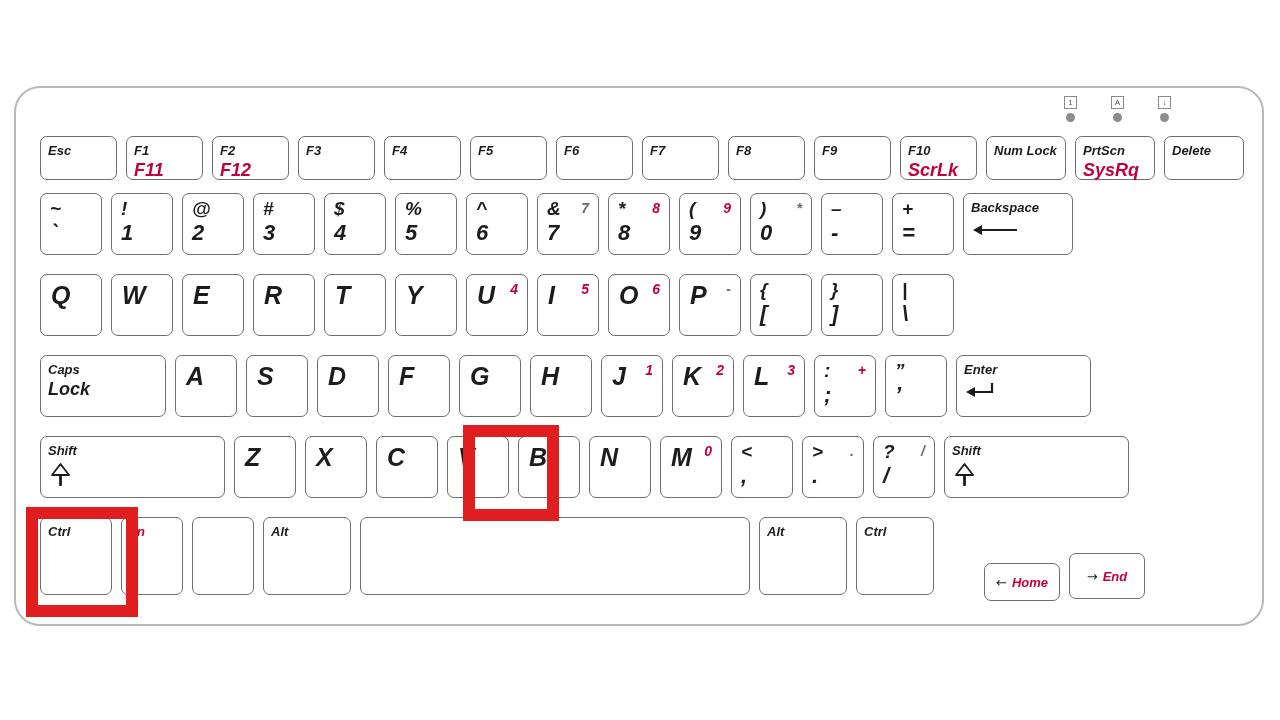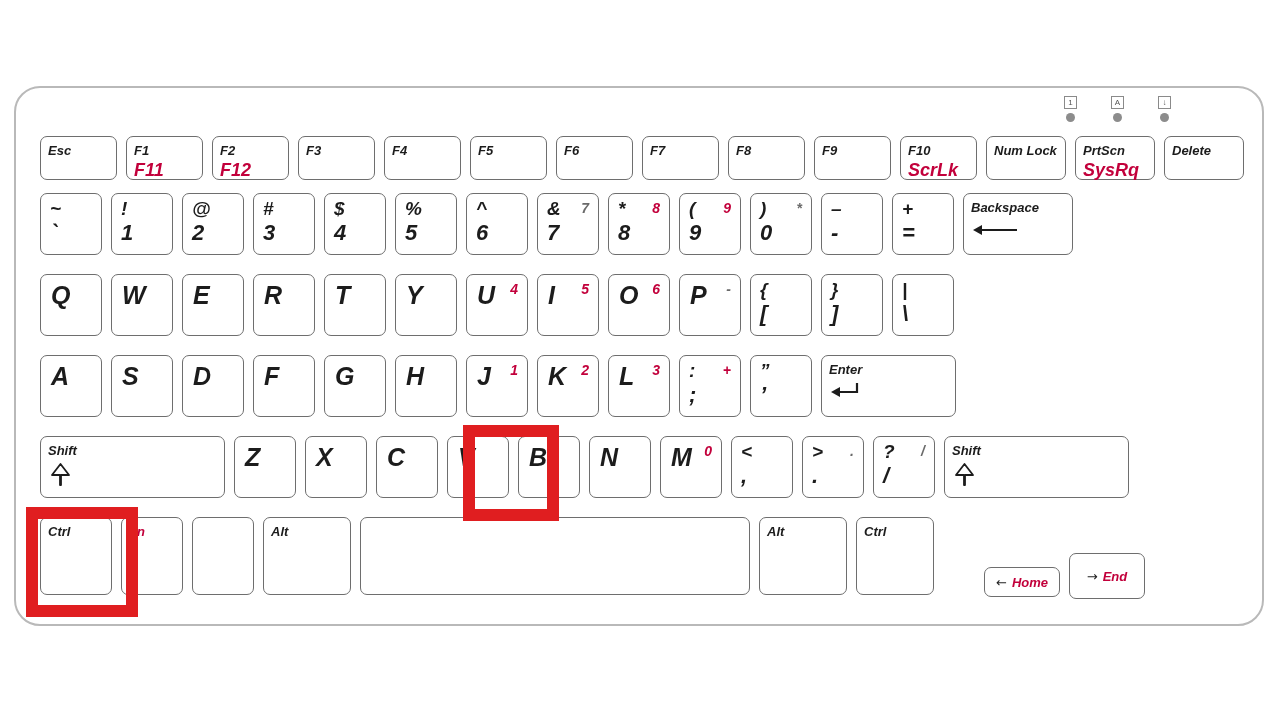--- a/index.html
+++ b/index.html
@@ -381,20 +381,24 @@
         <span class="lbl up">}</span>
         <span class="lbl dn">]</span>
       </div>
       <div class="key" style="width:62px;height:62px;">
         <span class="lbl up">|</span>
         <span class="lbl dn">\</span>
       </div>
     </div>
 
     <div class="row" style="left:24px; top:267px;">
+      <div class="key" style="width:126px;height:62px;">
+        <span class="lbl tl">Caps</span>
+        <span class="lbl tl2">Lock</span>
+      </div>
       <div class="key" style="width:62px;height:62px;">
         <span class="lbl big">A</span>
       </div>
       <div class="key" style="width:62px;height:62px;">
         <span class="lbl big">S</span>
       </div>
       <div class="key" style="width:62px;height:62px;">
         <span class="lbl big">D</span>
       </div>
       <div class="key" style="width:62px;height:62px;">
@@ -505,21 +509,21 @@
       </div>
       <div class="key" style="width:88px;height:78px;">
         <span class="lbl tl">Alt</span>
       </div>
       <div class="key" style="width:78px;height:78px;">
         <span class="lbl tl">Ctrl</span>
       </div>
     </div>
 
     <div class="row" style="left:968px; top:429px; align-items:center; height:78px;">
-      <div class="key" style="width:76px;height:30px;margin-top:52px;">
+      <div class="key" style="width:76px;height:38px;margin-top:52px;">
         <div class="navlbl">
           <span class="arw">←</span><span class="wrd">Home</span>
         </div>
       </div>
       <div class="key" style="width:76px;height:46px;margin-top:40px;margin-right:0;">
         <div class="navlbl">
           <span class="arw">→</span><span class="wrd">End</span>
         </div>
       </div>
     </div>

